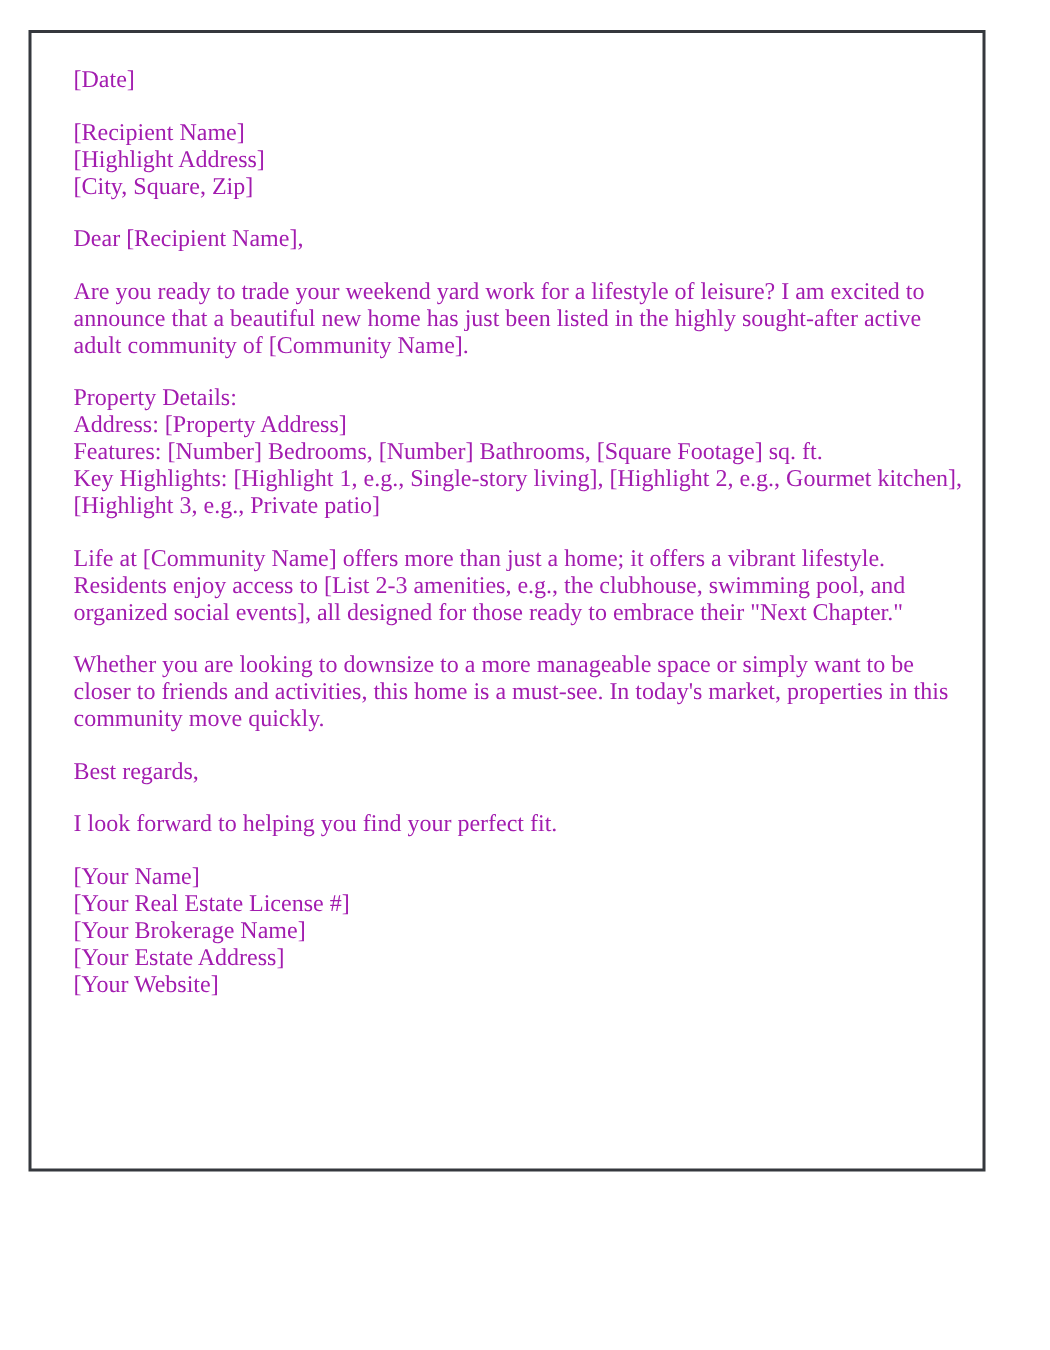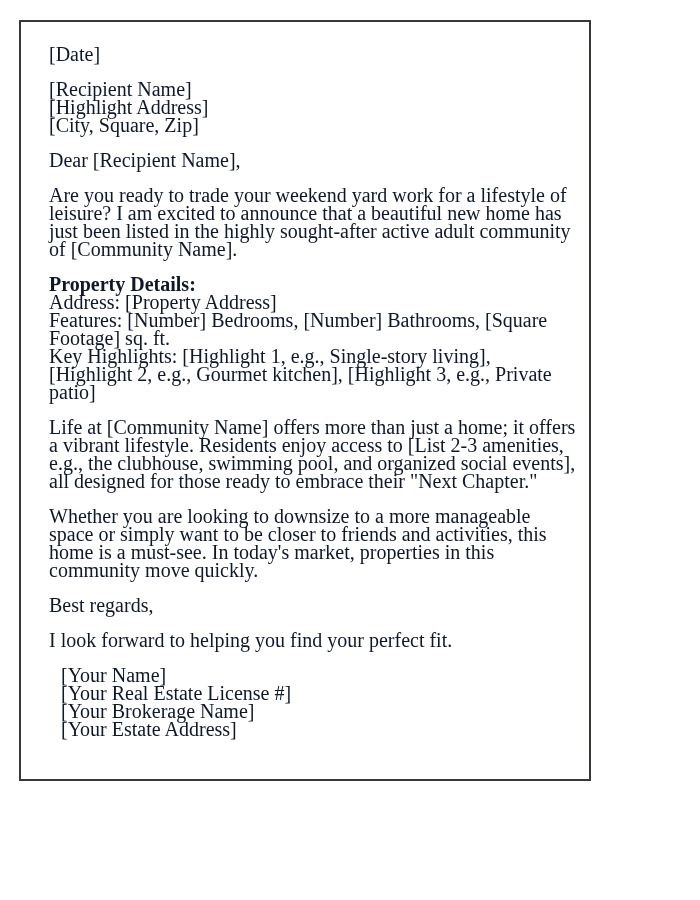--- a/index.html
+++ b/index.html
@@ -11,43 +11,42 @@
     position: relative;
     width: 700px;
     height: 900px;
     background: #ffffff;
     overflow: hidden;
   }
   .page {
     position: absolute;
     left: 19px;
     top: 20px;
-    width: 572px;
+    width: 638px;
     height: 761px;
     box-sizing: border-box;
     border: 2px solid #35383d;
     background: #ffffff;
     padding: 23px 12px 0 28px;
     font-family: "Liberation Serif", "DejaVu Serif", serif;
-    font-size: 20px;
+    font-size: 16px;
     line-height: 18px;
-    color: #0f172a;
+    color: #a21caf;
   }
   .para {
     margin: 0 0 17px 0;
   }
   .para:last-child {
     margin-bottom: 0;
-    margin-left: 12px;
   }
   .line {
     display: block;
   }
   .bold {
-    font-weight: bold;
+    font-weight: normal;
   }
 </style>
 </head>
 <body>
 
 <div class="canvas">
   <div class="page">
 
     <p class="para">[Date]</p>
 
@@ -75,16 +74,17 @@
 
     <p class="para">Best regards,</p>
 
     <p class="para">I look forward to helping you find your perfect fit.</p>
 
     <div class="para">
       <span class="line">[Your Name]</span>
       <span class="line">[Your Real Estate License #]</span>
       <span class="line">[Your Brokerage Name]</span>
       <span class="line">[Your Estate Address]</span>
+      <span class="line">[Your Website]</span>
     </div>
 
   </div>
 </div>
 
 </body></html>

